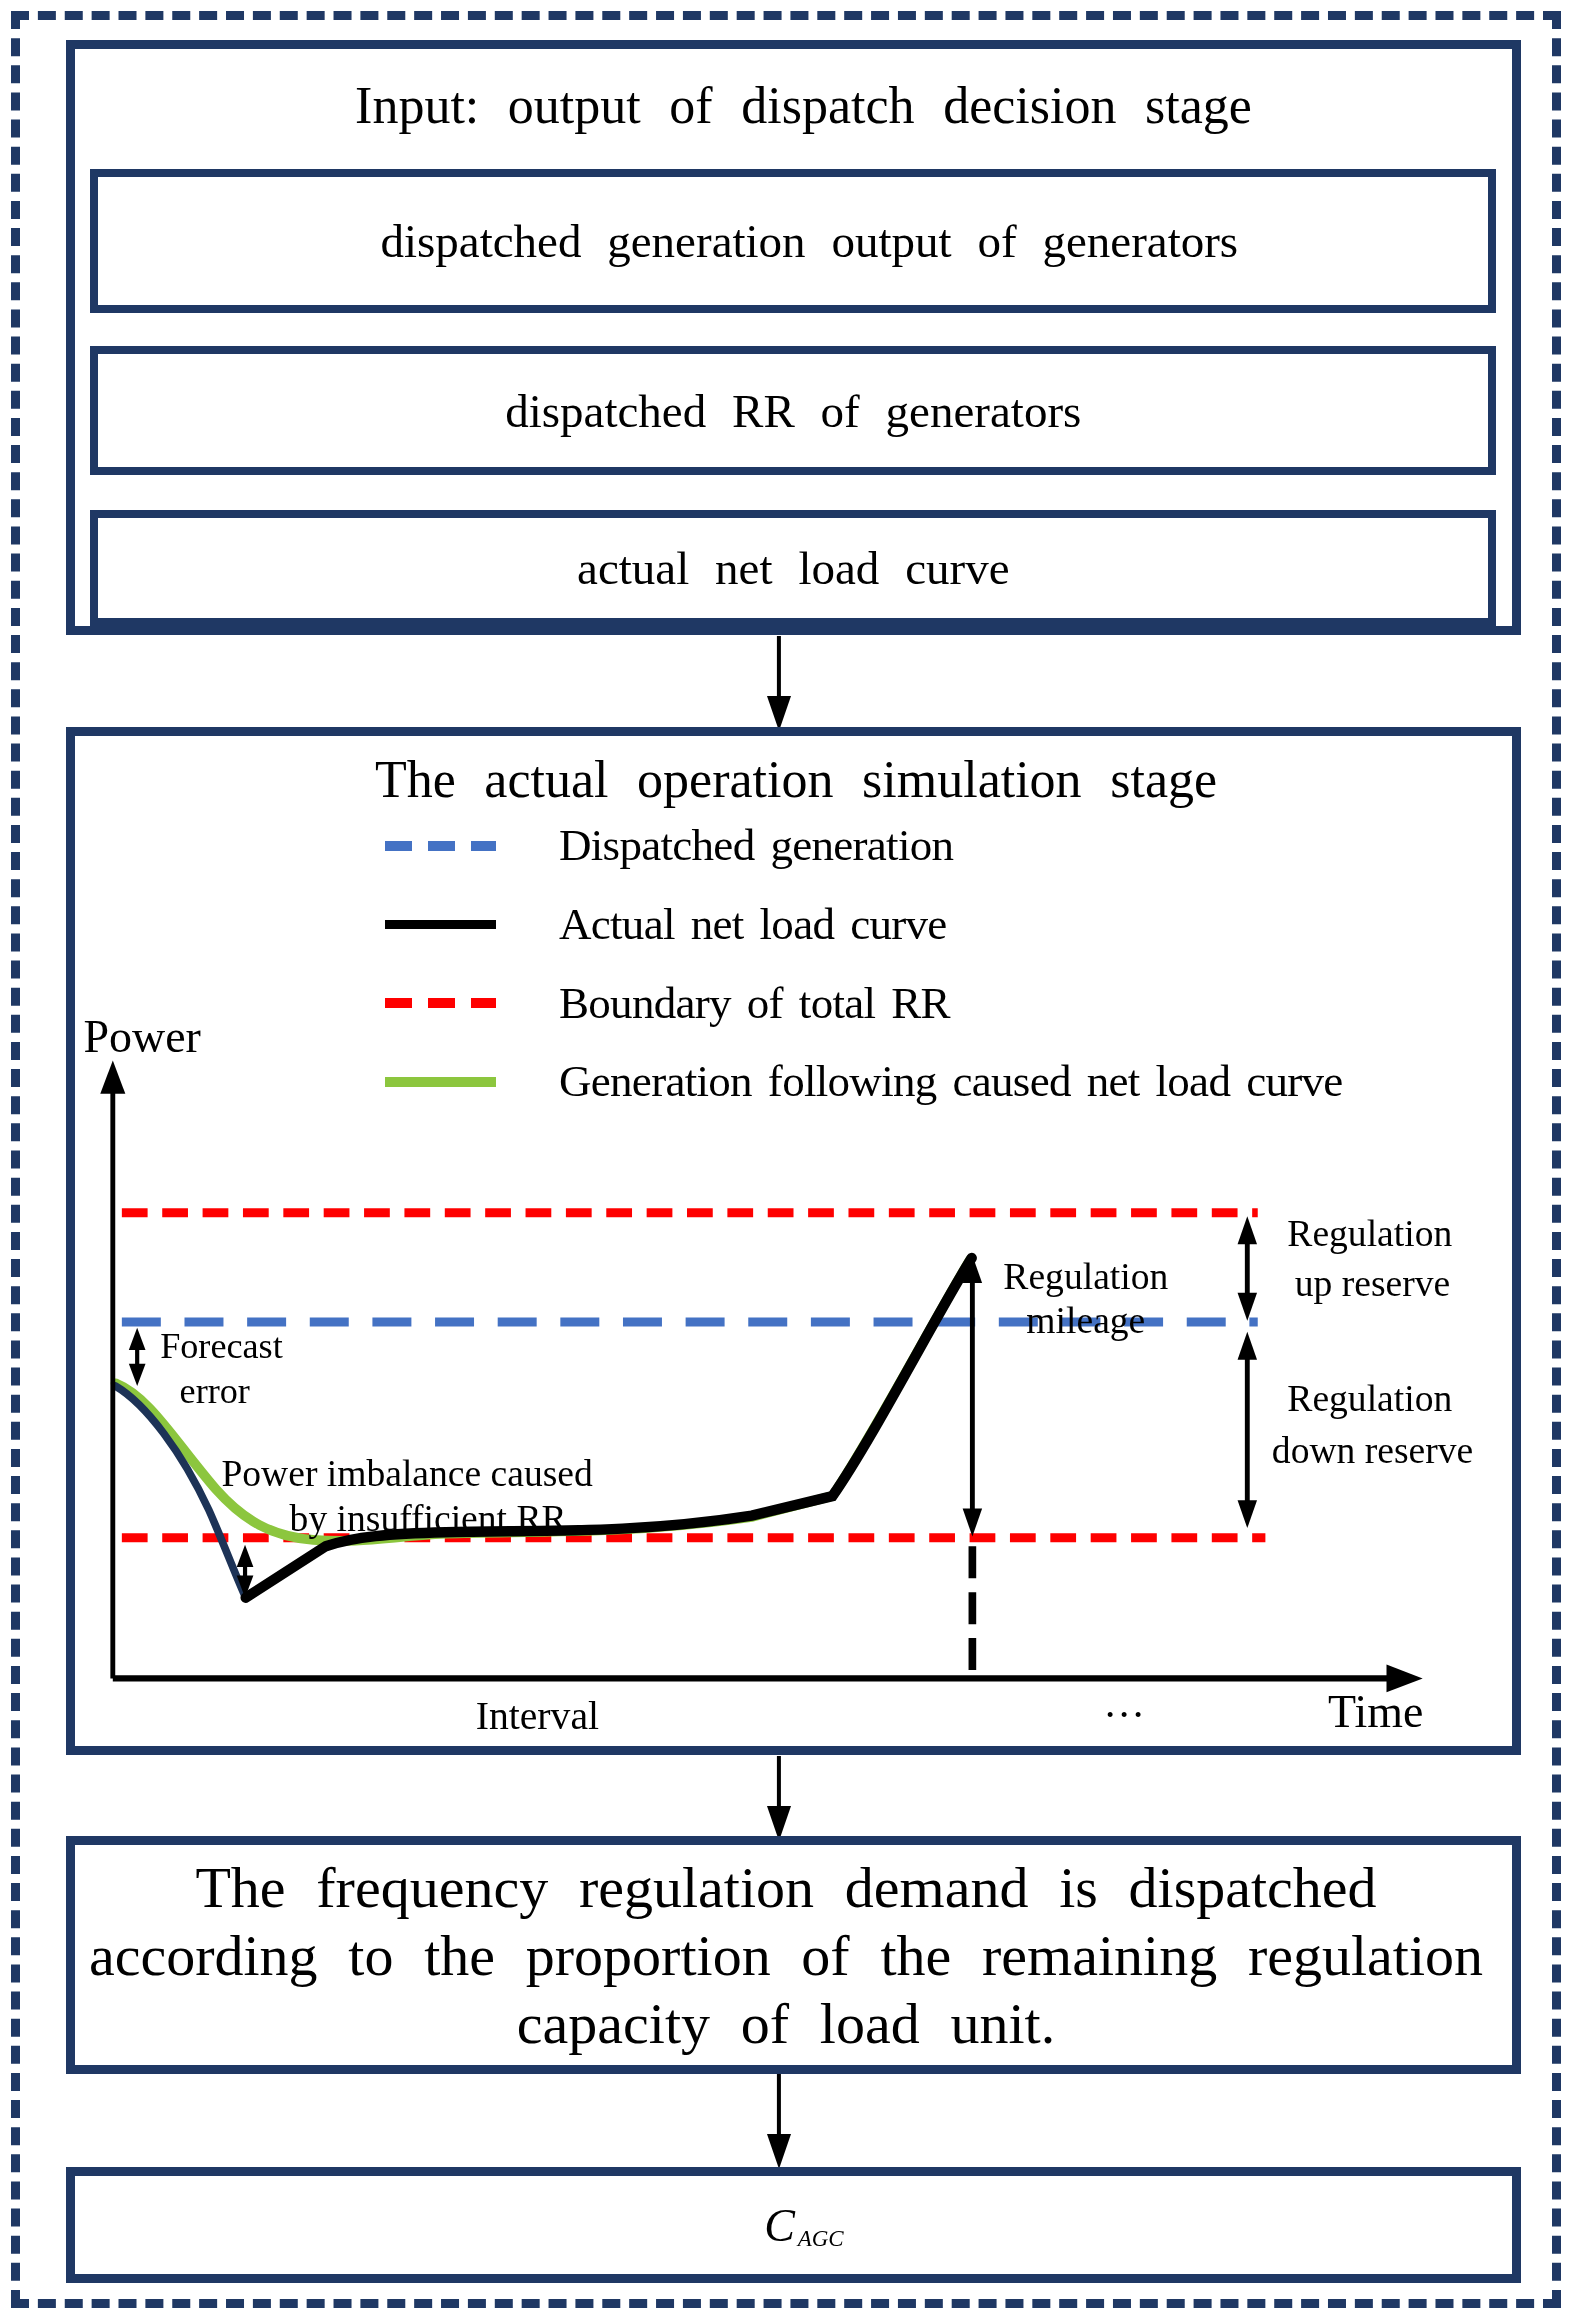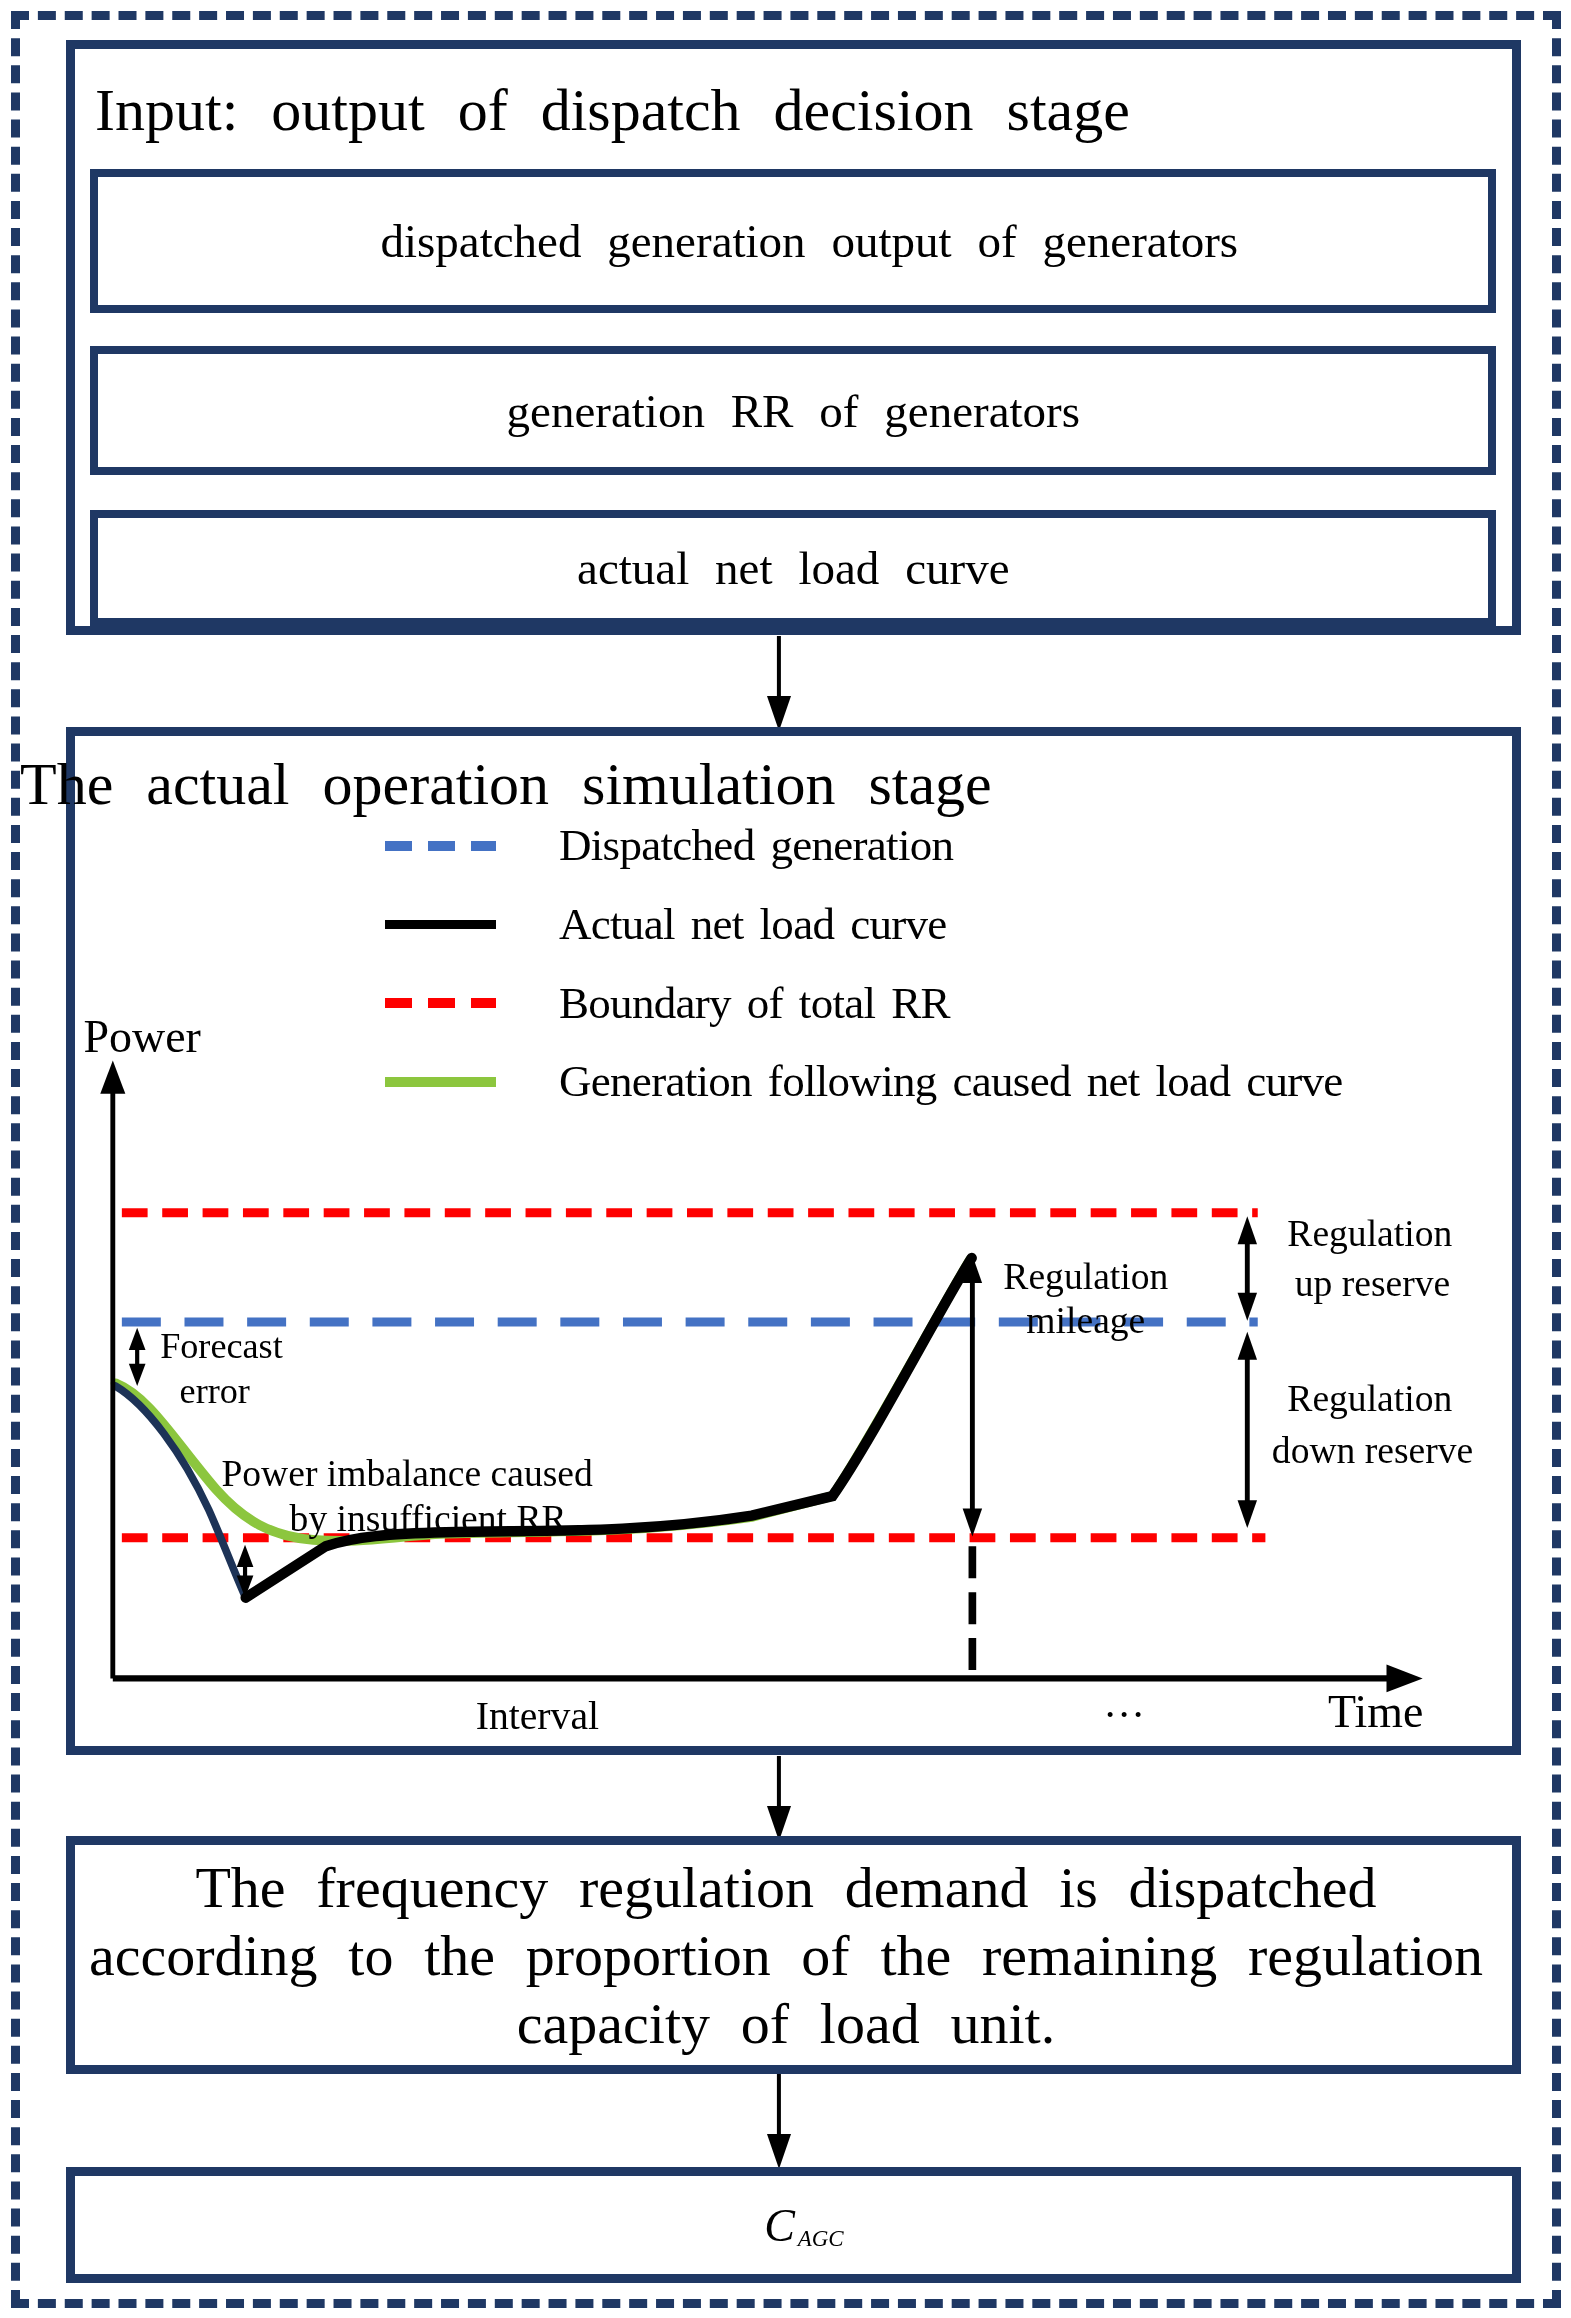--- a/index.html
+++ b/index.html
@@ -8,22 +8,22 @@
     font-family:"Liberation Serif", serif; color:#000; overflow:hidden;
   }
   .outer-border{
     position:absolute; left:11px; top:11px; right:11px; bottom:11px;
     border:9.7px dashed #1f3864; box-sizing:border-box;
   }
   .box{
     position:absolute; border:9px solid #1f3864; box-sizing:border-box; background:#ffffff;
   }
   .box-title{
-    position:absolute; left:0; right:0; text-align:left;
-    font-size:60px; letter-spacing:0px; word-spacing:0.30em; white-space:nowrap;padding-left:20px;
+    position:absolute; left:0; right:0; text-align:center;
+    font-size:52px; letter-spacing:0px; word-spacing:0.30em; white-space:nowrap;padding-left:20px;
   }
   .inner-box{
     position:absolute; border:8.4px solid #1f3864; box-sizing:border-box; background:#ffffff;
     display:flex; align-items:center; justify-content:center;
   }
   .inner-box span{ font-size:47px; word-spacing:0.30em; white-space:nowrap; }
 
   
   .varrow{ position:absolute; width:25px; }
   .varrow .shaft{ position:absolute; left:50%; transform:translateX(-50%); width:4.2px; top:0; bottom:29px; background:#000; }
@@ -56,21 +56,21 @@
 <div class="page">
 
   <div class="outer-border"></div>
 
   <div class="box" style="left:66px; top:40px; width:1455px; height:595px;">
     <div class="box-title" style="top:26.5px;">Input: output of dispatch decision stage</div>
     <div class="inner-box" style="left:15.3px; top:120px; width:1406px; height:144px;padding-left:32px;">
       <span>dispatched generation output of generators</span>
     </div>
     <div class="inner-box" style="left:15.3px; top:297px; width:1406px; height:129px;">
-      <span>generation RR of generators</span>
+      <span>dispatched RR of generators</span>
     </div>
     <div class="inner-box" style="left:15.3px; top:461px; width:1406px; height:116px;">
       <span>actual net load curve</span>
     </div>
   </div>
 
   <div class="varrow" style="left:766px; top:636px; height:95px;">
     <div class="shaft"></div>
     <div class="head"></div>
   </div>

